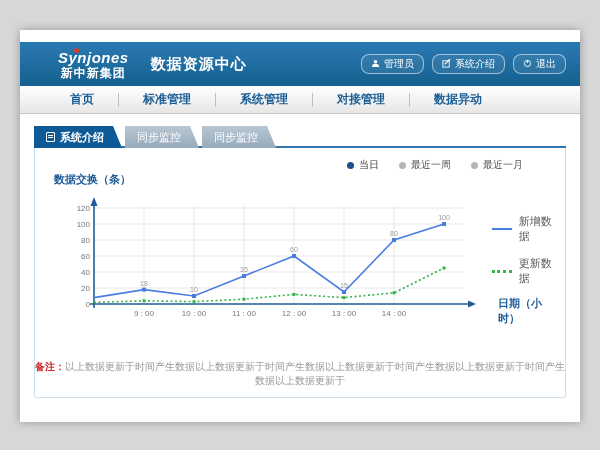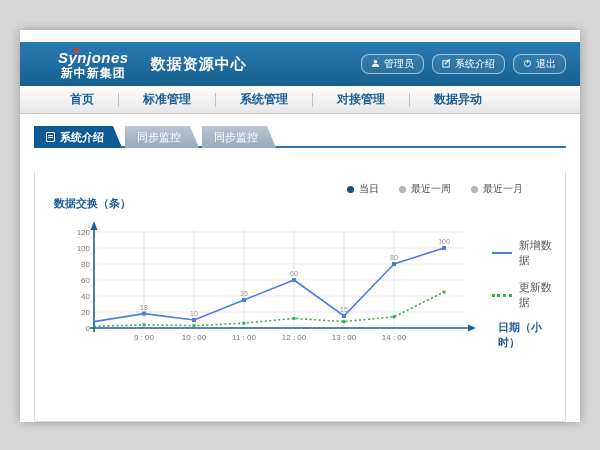--- a/index.html
+++ b/index.html
@@ -36,21 +36,21 @@
   .tab { height:22px; display:flex; align-items:center; gap:5px; color:#fff;
     font-size:11px; padding:0 18px 0 12px; margin-right:3px; cursor:pointer;
     clip-path:polygon(0 0,calc(100% - 9px) 0,100% 100%,0 100%); }
   .tab.active { background:#0e5a96; font-weight:bold; }
   .tab.inactive { background:linear-gradient(180deg,#b9c6d2,#96abbd); }
   .tab .doc { width:9px; height:10px; border:1px solid #fff; border-radius:1px; position:relative; }
   .tab .doc:before { content:""; position:absolute; left:1px; top:2px; width:5px; height:1px;
     background:#fff; box-shadow:0 2px 0 #fff; }
 
   .panel { position:relative; height:250px; border:1px solid #cfdeeb; border-top:none;
-    background:#fff; border-radius:0 0 3px 3px;margin-top:24px; }
+    background:#fff; border-radius:0 0 3px 3px; }
 
   
   .filters { position:absolute; top:10px; right:42px; display:flex; gap:20px; }
   .radio { display:flex; align-items:center; gap:5px; font-size:10px; color:#555; cursor:pointer; }
   .dot { width:7px; height:7px; border-radius:50%; background:#b5b5b5; }
   .radio.sel .dot { background:#1d4e85; }
   .radio.sel { color:#333; }
 
   
   .chart { position:absolute; left:25px; top:36px; right:10px; height:165px; }
@@ -210,15 +210,18 @@
             <span class="leg-line"></span>
             <span class="leg-txt">新增数据</span>
           </div>
           <div class="leg-row">
             <span class="leg-line dotted"></span>
             <span class="leg-txt">更新数据</span>
           </div>
         </div>
       </div>
 
+      <div class="note">
+        <b>备注：</b><span>以上数据更新于时间产生数据以上数据更新于时间产生数据以上数据更新于时间产生数据以上数据更新于时间产生数据以上数据更新于</span>
+      </div>
     </div>
   </div>
 </div>
 
 </body></html>

